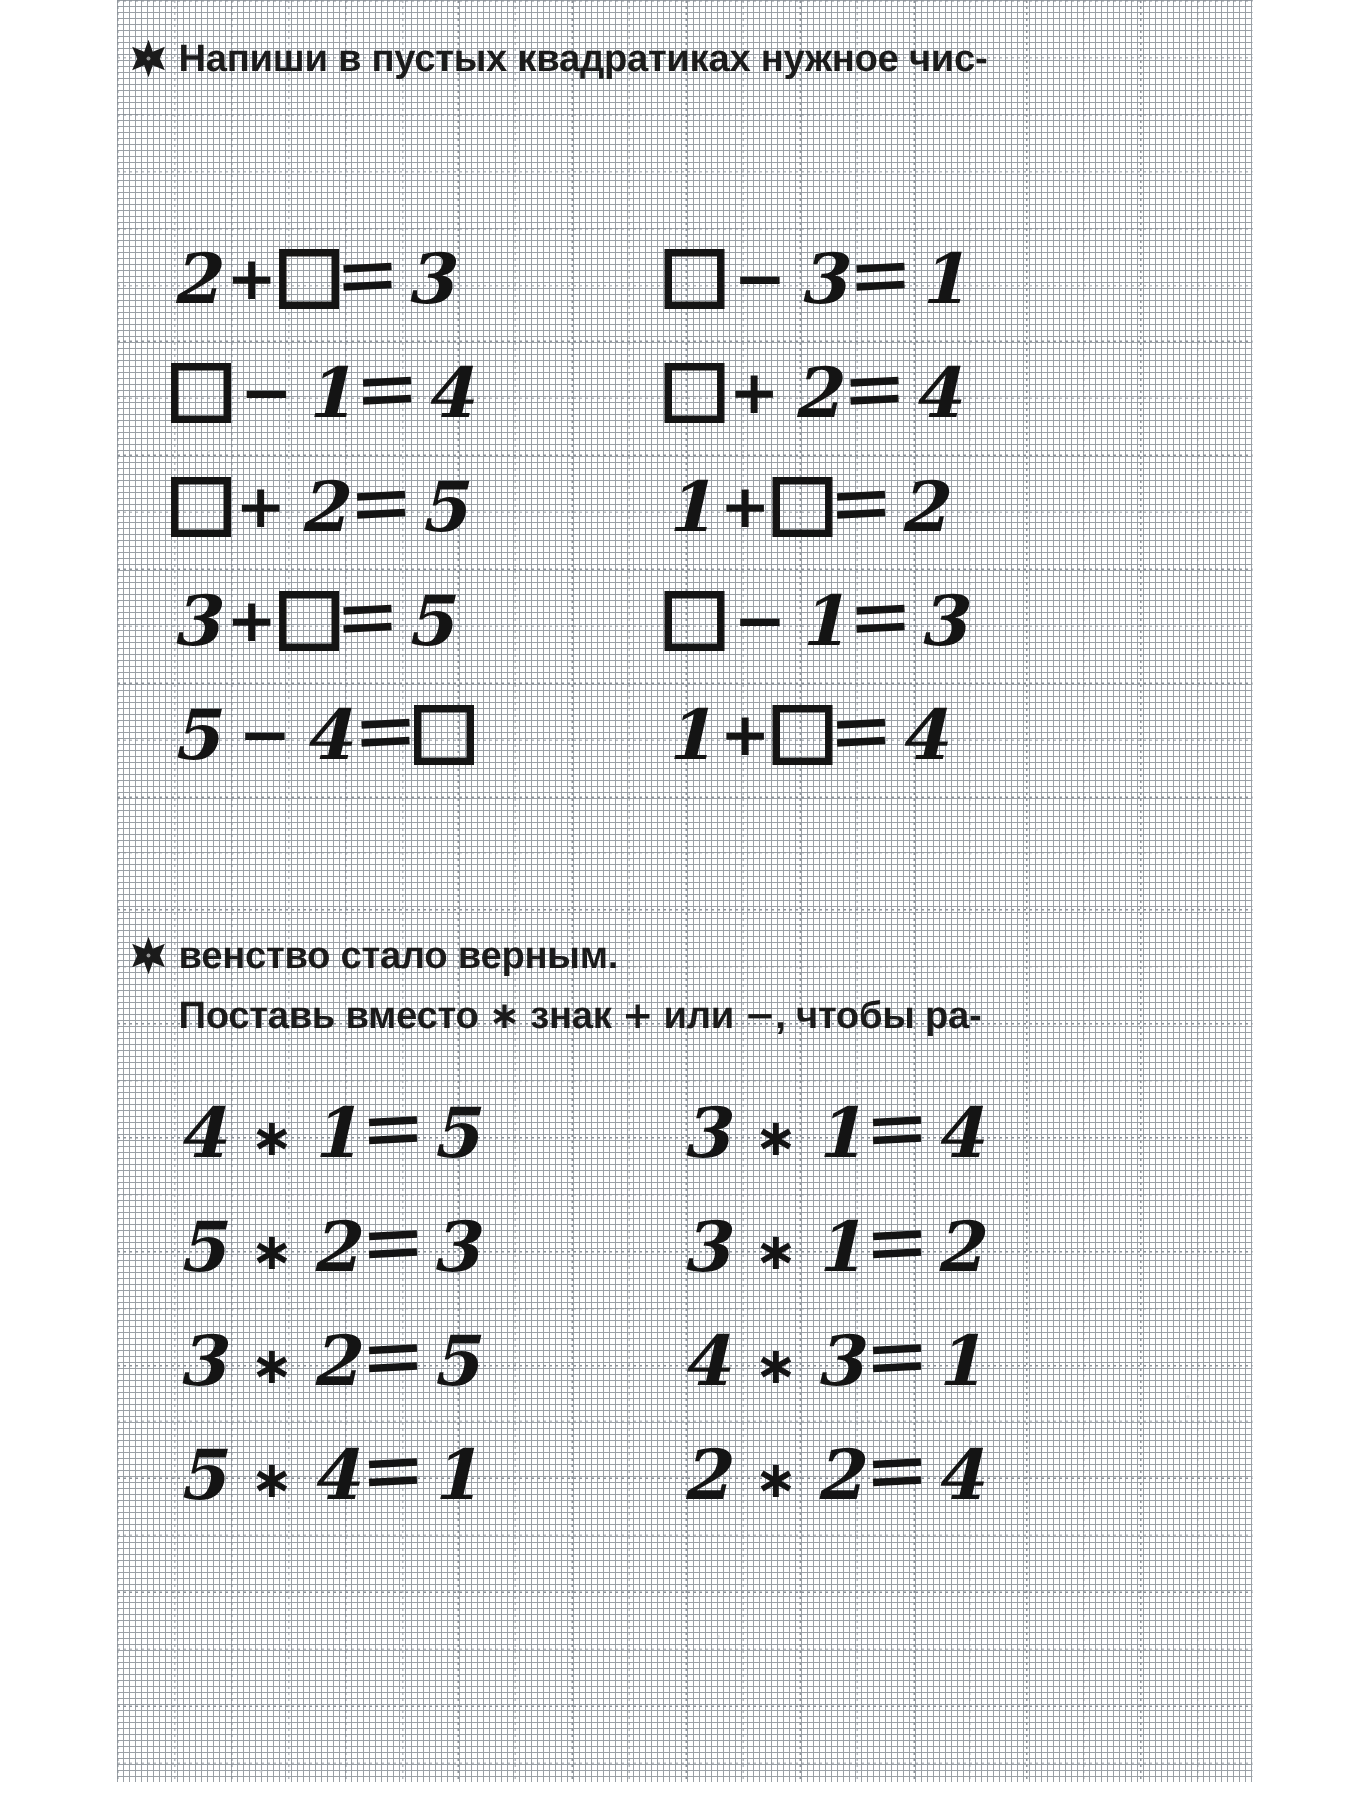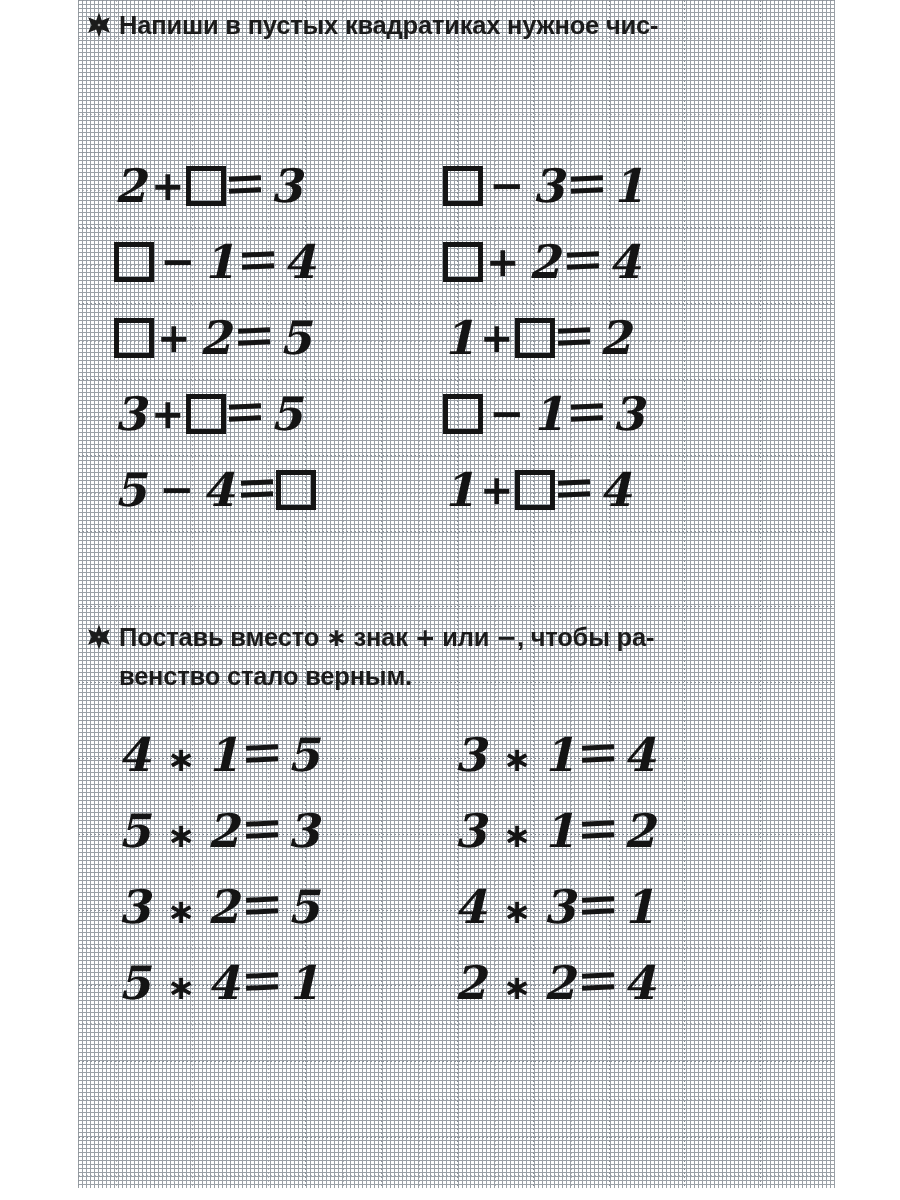--- a/index.html
+++ b/index.html
@@ -236,21 +236,21 @@
     <div class="speck" style="left: 180px; top: 560px; width: 2px; height: 2px;"></div>
     <div class="speck" style="left: 520px; top: 300px; width: 2px; height: 2px;"></div>
     <div class="speck" style="left: 60px; top: 300px; width: 2px; height: 2px;"></div>
     <div class="speck" style="left: 400px; top: 1090px; width: 2px; height: 2px;"></div>
   </div>
 
 <div id="content">
 
   <div class="task">
 
-    <div class="task-head" style="left:86px; top:6px;">
+    <div class="task-head" style="left:86px; top:20px;">
       <svg class="star-icon" viewBox="0 0 100 100">
         <polygon fill="#1b1b1b" points="50,2 61,33 92,20 79,50 92,80 61,67 50,98 39,67 8,80 21,50 8,20 39,33"></polygon>
         <circle cx="50" cy="50" r="5" fill="#ffffff" opacity=".55"></circle>
       </svg>
       <div class="head-lines">
         <span class="ln">Напиши в пустых квадратиках нужное чис-</span>
       </div>
     </div>
 
     <div id="t1-left">
@@ -370,24 +370,24 @@
   </div>
 
   <div class="task">
 
     <div class="task-head" style="left:86px; top:618px;">
       <svg class="star-icon" viewBox="0 0 100 100">
         <polygon fill="#1b1b1b" points="50,2 61,33 92,20 79,50 92,80 61,67 50,98 39,67 8,80 21,50 8,20 39,33"></polygon>
         <circle cx="50" cy="50" r="5" fill="#ffffff" opacity=".55"></circle>
       </svg>
       <div class="head-lines">
+        <span class="ln">венство стало верным.</span>
         <span class="ln">
           <span>Поставь вместо </span><span class="op">∗</span><span> знак </span><span class="op">+</span><span> или </span><span class="op">−</span><span>, чтобы ра-</span>
         </span>
-        <span class="ln">венство стало верным.</span>
       </div>
     </div>
 
     <div id="t2-left">
         <div class="eq" style="left: 122px; top: 727px;">
           <span class="num">4</span>
           <span style="display: inline-block; width: 13px;"></span>
           <span class="ast">∗</span>
           <span style="display: inline-block; width: 15px;"></span>
           <span class="num">1</span>

